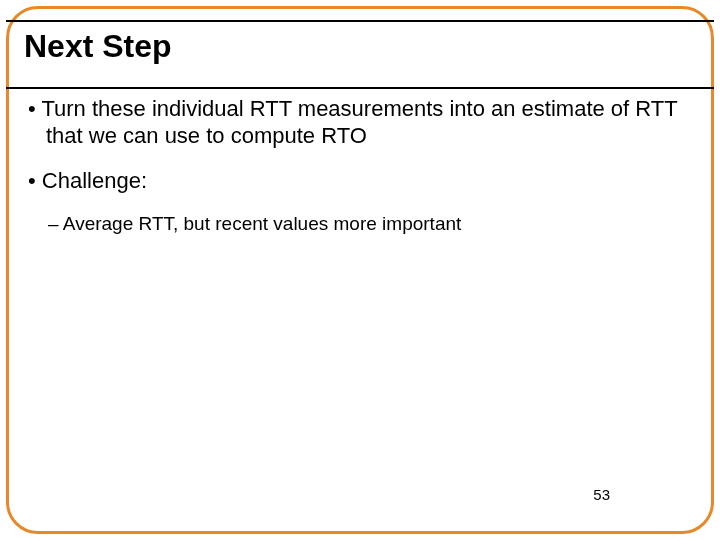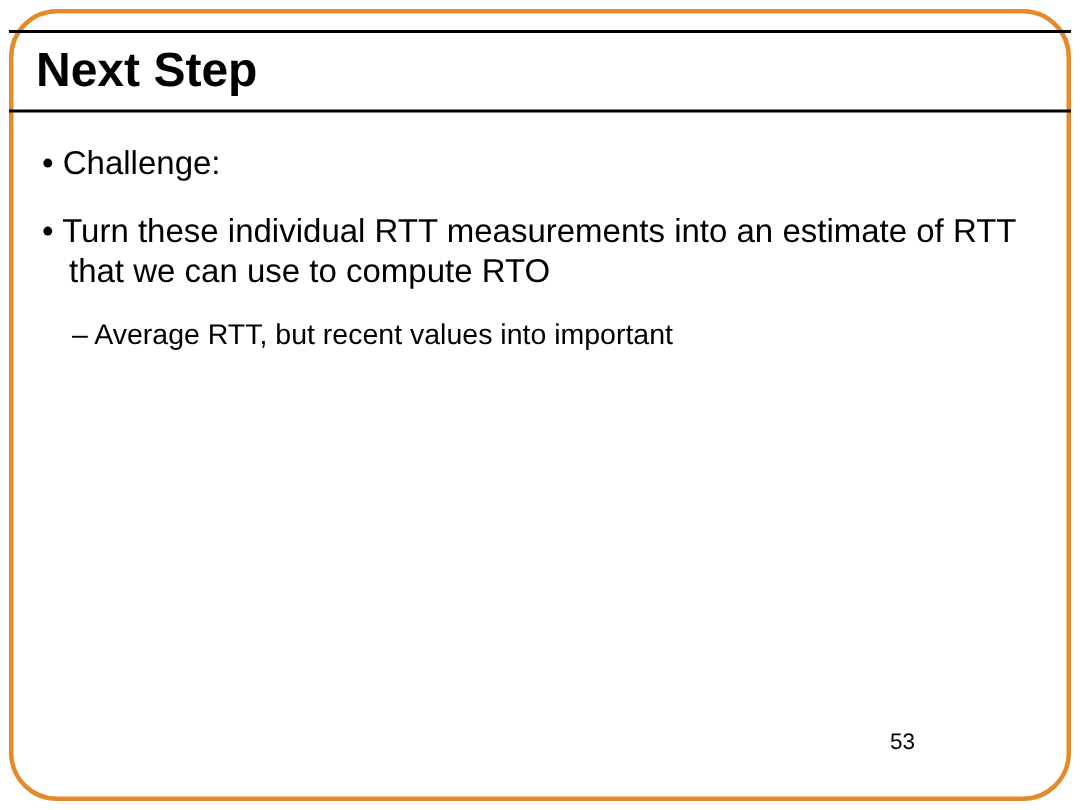--- a/index.html
+++ b/index.html
@@ -21,21 +21,21 @@
       border-radius: 32px;
       pointer-events: none;
     }
     .title-box {
       position: absolute;
       top: 20px;
       left: 6px;
       right: 6px;
       border-top: 2px solid #000;
       border-bottom: 2px solid #000;
-      padding: 6px 18px 8px 18px;
+      padding: 6px 18px 22px 18px;
     }
     .title-text {
       font-size: 32px;
       font-weight: bold;
       color: #000;
     }
     .content {
       position: absolute;
       top: 96px;
       left: 28px;
@@ -73,18 +73,18 @@
 </head>
 <body>
 
 <div class="slide-border"></div>
 
 <div class="title-box">
   <div class="title-text">Next Step</div>
 </div>
 
 <div class="content">
+  <div class="bullet-l1">Turn these individual RTT measurements into an estimate of RTT that we can use to compute RTO</div>
   <div class="bullet-l1">Challenge:</div>
-  <div class="bullet-l1">Turn these individual RTT measurements into an estimate of RTT that we can use to compute RTO</div>
-  <div class="bullet-l2">Average RTT, but recent values into important</div>
+  <div class="bullet-l2">Average RTT, but recent values more important</div>
 </div>
 
 <div class="page-number">53</div>
 
 </body></html>

